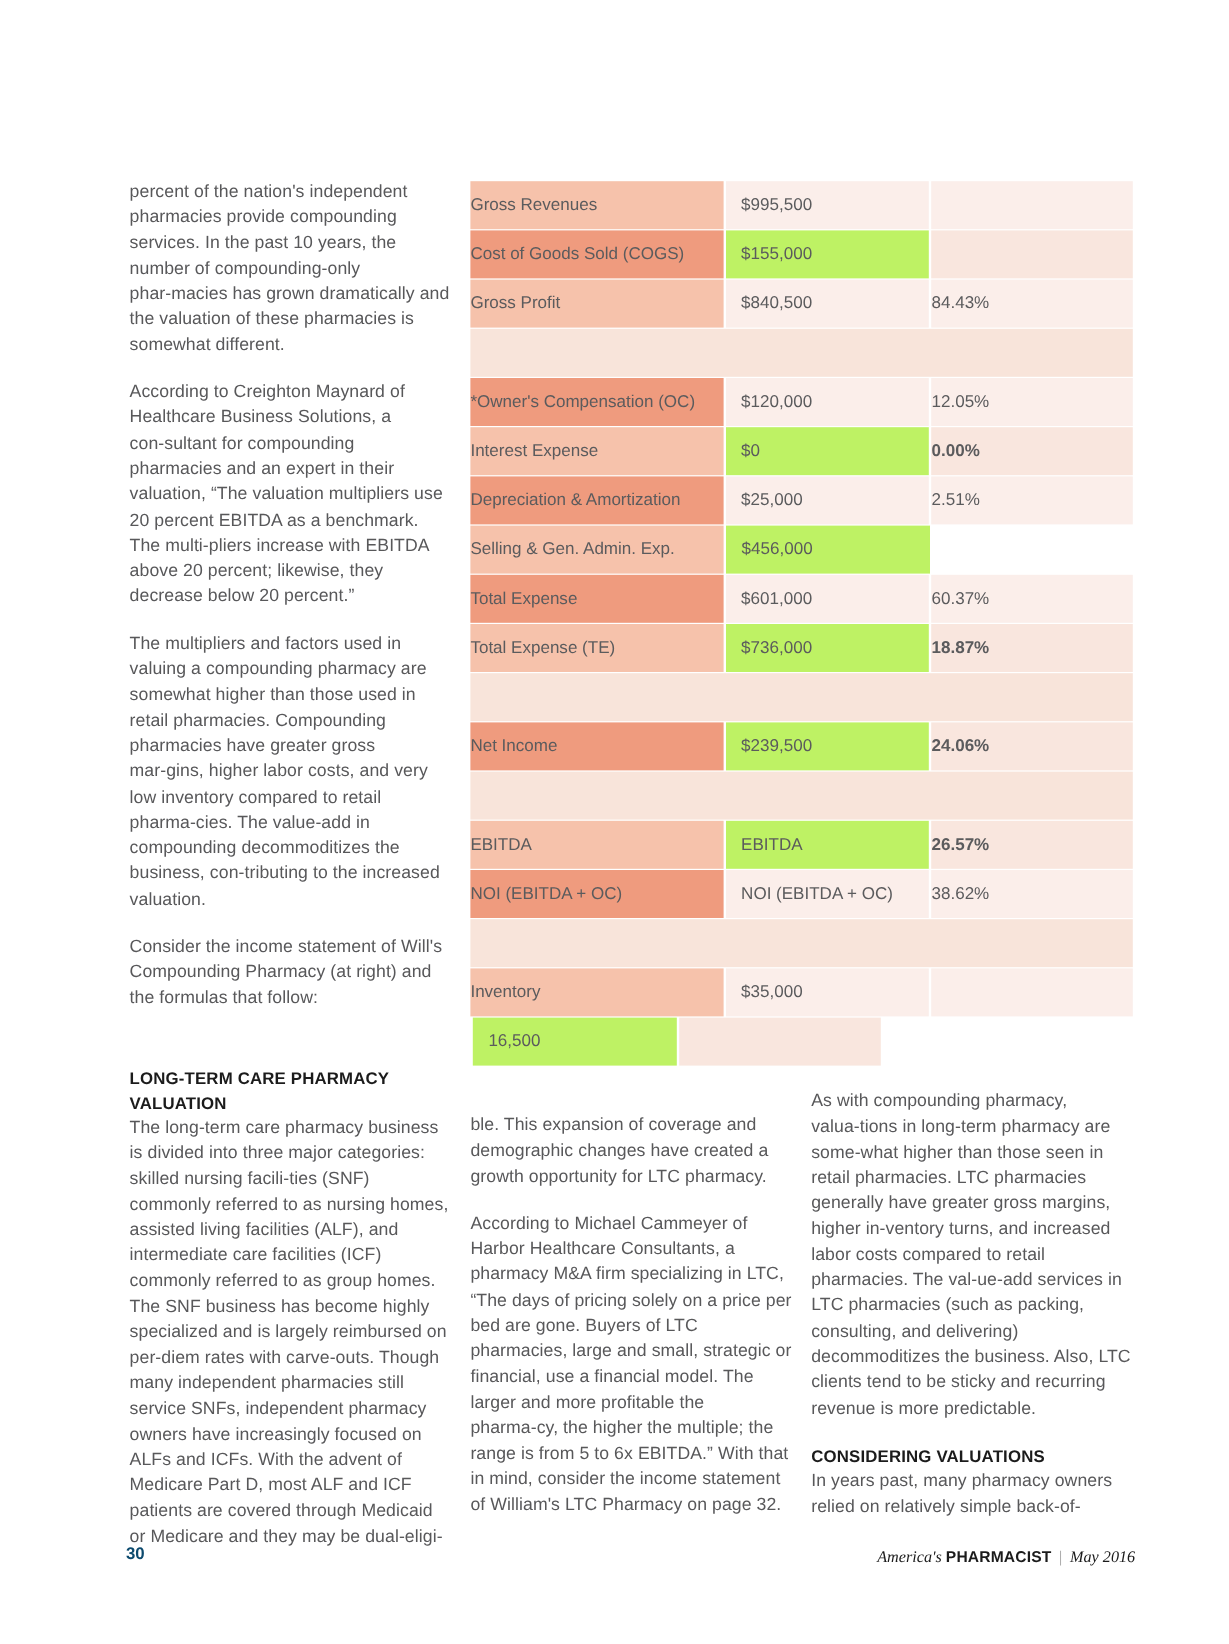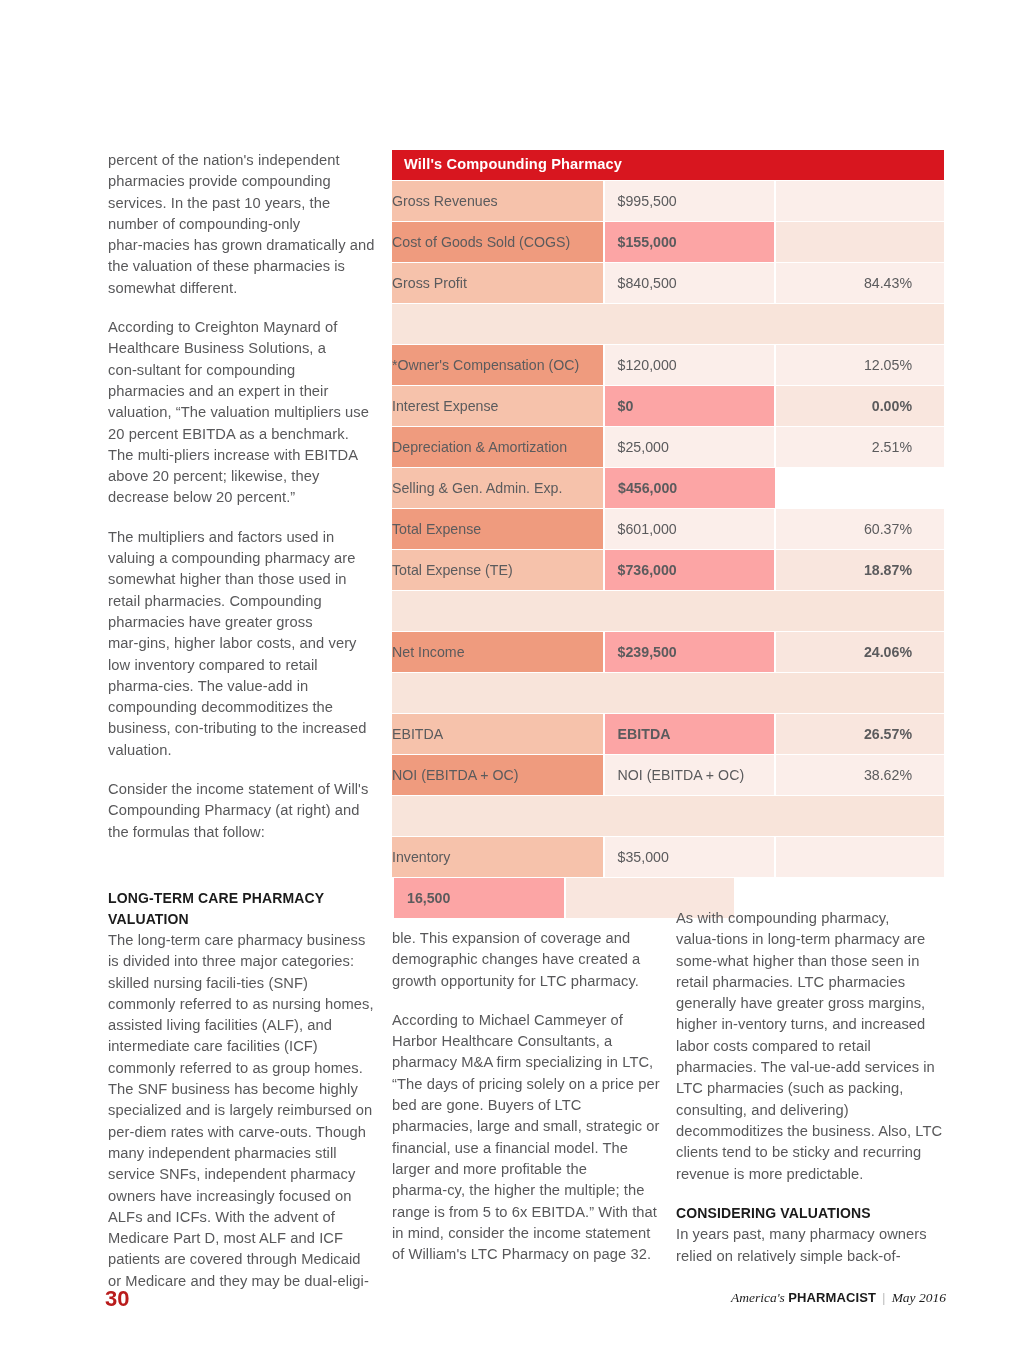--- a/index.html
+++ b/index.html
@@ -81,45 +81,44 @@
     margin-left:2px;
     padding-left:13px;
     box-sizing:border-box;
     text-align:left;
   }
   .c-pct{
     width:168px;
     margin-left:2px;
     padding-right:32px;
     box-sizing:border-box;
-    text-align:right;
   }
   
   .lab-a{background:#f6c2ab;}
   .lab-b{background:#ef9b7e;}
   
   .val-a{background:#fbeeea;}
-  .val-b{background:#fca5a5;font-weight:bold;}
+  .val-b{background:#bef264;}
   .pct-a{background:#fbeeea;}
   .pct-b{background:#f9e6de;font-weight:bold;}
 
   .spacer{
     height:40px;
     margin-top:1px;
     background:#f8e4da;
     width:552px;
   }
 
   
   .footer{
     position:absolute;left:0;top:1286px;width:1024px;height:40px;
   }
   .pagenum{
     position:absolute;left:105px;top:0;
-    font-size:22px;font-weight:bold;color:#b91c1c;
+    font-size:14px;font-weight:bold;color:#0c4a6e;
     font-family:"Liberation Sans", sans-serif;
   }
   .folio{
     position:absolute;right:78px;top:4px;
     font-size:13.5px;color:#1b1b1b;
     font-family:"Liberation Serif", serif;
     white-space:nowrap;
   }
   .folio .ital{font-style:italic;}
   .folio .bold{font-family:"Liberation Sans",sans-serif;font-weight:bold;font-style:normal;font-size:13px;letter-spacing:0.01em;}
@@ -136,21 +135,20 @@
     <p class="body">The multipliers and factors used in valuing a compounding pharmacy are somewhat higher than those used in retail pharmacies. Compounding pharmacies have greater gross mar‑gins, higher labor costs, and very low inventory compared to retail pharma‑cies. The value-add in compounding decommoditizes the business, con‑tributing to the increased valuation.</p>
     <p class="body">Consider the income statement of Will's Compounding Pharmacy (at right) and the formulas that follow:</p>
   </div>
 
   <div class="col-left-bottom">
     <h3 class="sec">LONG-TERM CARE PHARMACY VALUATION</h3>
     <p class="body">The long-term care pharmacy business is divided into three major categories: skilled nursing facili‑ties (SNF) commonly referred to as nursing homes, assisted living facilities (ALF), and intermediate care facilities (ICF) commonly referred to as group homes. The SNF business has become highly specialized and is largely reimbursed on per-diem rates with carve-outs. Though many independent pharmacies still service SNFs, independent pharmacy owners have increasingly focused on ALFs and ICFs. With the advent of Medicare Part D, most ALF and ICF patients are covered through Medicaid or Medicare and they may be dual-eligi‑</p>
   </div>
 
   <div class="table">
-    <div class="tbl-header">Will's Compounding Pharmacy</div>
 
     <div class="row">
       <div class="cell c-label lab-a">Gross Revenues</div>
       <div class="cell c-value val-a">$995,500</div>
       <div class="cell c-pct pct-a"></div>
     </div>
 
     <div class="row">
       <div class="cell c-label lab-b">Cost of Goods Sold (COGS)</div>
       <div class="cell c-value val-b">$155,000</div>

